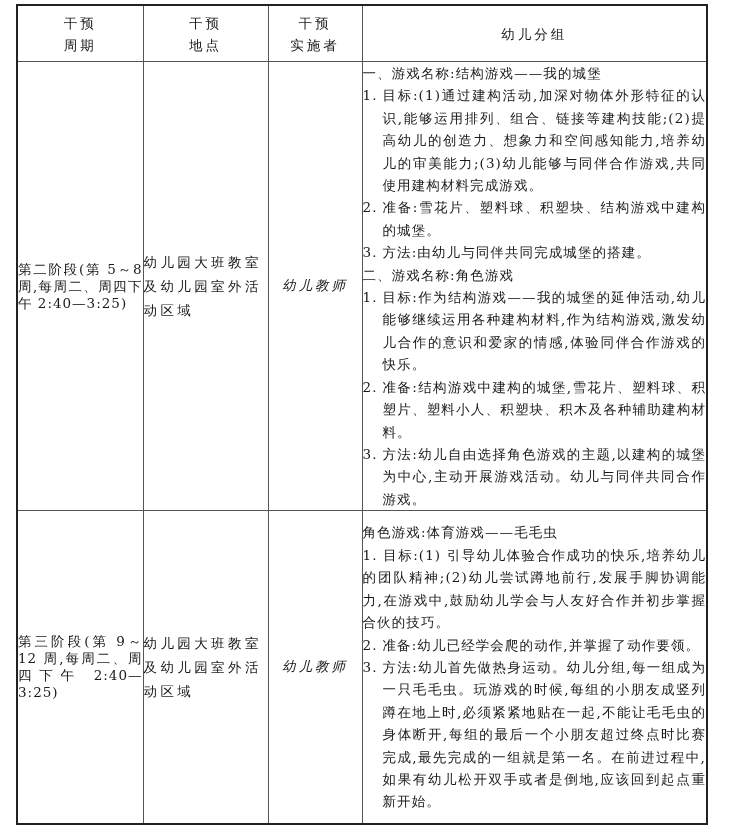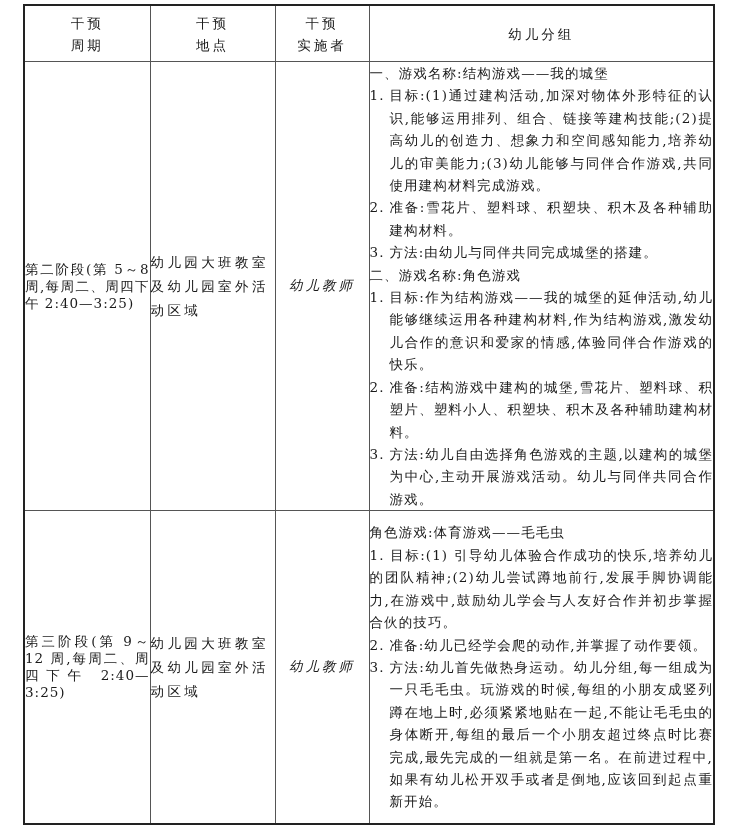--- a/index.html
+++ b/index.html
@@ -1,19 +1,19 @@
 <!DOCTYPE html>
 <html><head>
 <meta charset="utf-8">
 <style>
   html, body { margin: 0; padding: 0; background: #ffffff; }
   body { width: 729px; height: 832px; position: relative; overflow: hidden;
          font-family: "DejaVu Serif", "Liberation Serif", serif; color: #1a1a1a; }
   table.plan {
-    position: absolute; left: 23px; top: 4px;
+    position: absolute; left: 16px; top: 4px;
     width: 690px; border-collapse: collapse; table-layout: fixed;
     border: 2px solid #222;
   }
   table.plan td, table.plan th {
     border: 1px solid #555; padding: 0; vertical-align: middle;
     font-weight: normal; font-size: 13.5px;
   }
   col.c1 { width: 126px; } col.c2 { width: 125px; } col.c3 { width: 94px; } col.c4 { width: 345px; }
   th.hd { height: 55px; text-align: center; line-height: 22px; letter-spacing: 3px; }
   th.hd span { display: block; }
@@ -63,21 +63,21 @@
     <td class="place">幼儿园大班教室及幼儿园室外活动区域</td>
     <td class="actor">幼儿教师</td>
     <td class="game">
       <span class="ln">一、游戏名称:结构游戏——我的城堡</span>
       <div class="item">
             <span class="num">1.</span>
             <span class="txt">目标:(1)通过建构活动,加深对物体外形特征的认识,能够运用排列、组合、链接等建构技能;(2)提高幼儿的创造力、想象力和空间感知能力,培养幼儿的审美能力;(3)幼儿能够与同伴合作游戏,共同使用建构材料完成游戏。</span>
           </div>
       <div class="item">
             <span class="num">2.</span>
-            <span class="txt">准备:雪花片、塑料球、积塑块、积木及各种辅助建构材料。</span>
+            <span class="txt">准备:雪花片、塑料球、积塑块、结构游戏中建构的城堡。</span>
           </div>
       <div class="item">
             <span class="num">3.</span>
             <span class="txt">方法:由幼儿与同伴共同完成城堡的搭建。</span>
           </div>
       <span class="ln">二、游戏名称:角色游戏</span>
       <div class="item">
             <span class="num">1.</span>
             <span class="txt">目标:作为结构游戏——我的城堡的延伸活动,幼儿能够继续运用各种建构材料,作为结构游戏,激发幼儿合作的意识和爱家的情感,体验同伴合作游戏的快乐。</span>
           </div>

